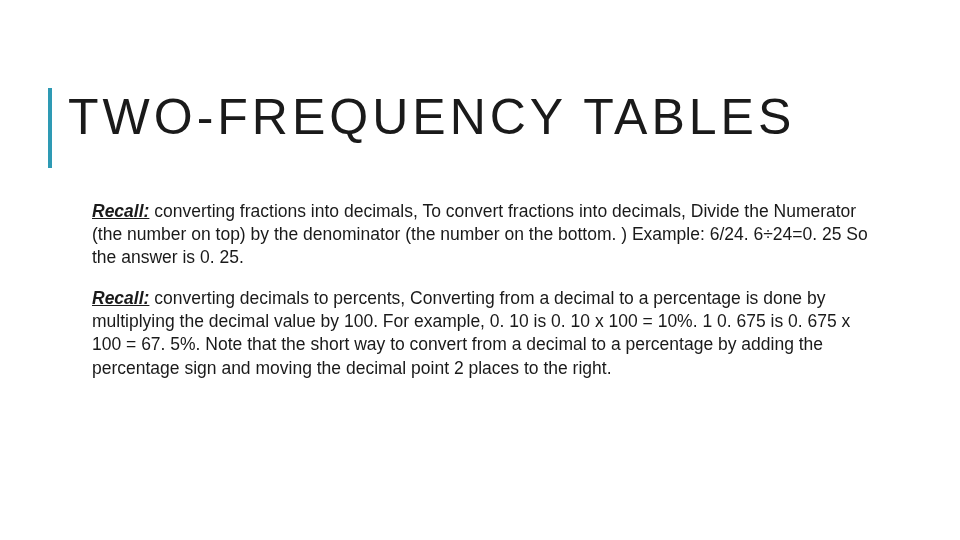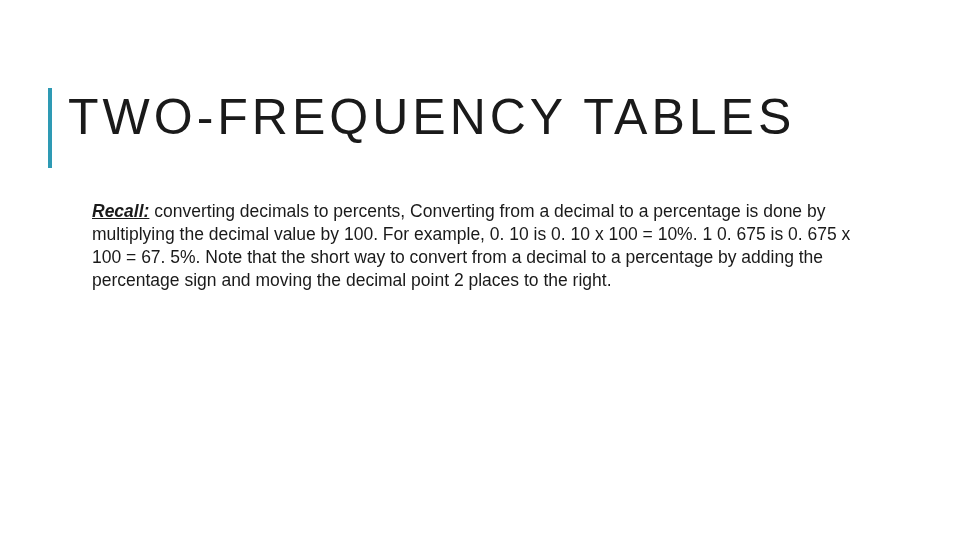--- a/index.html
+++ b/index.html
@@ -56,16 +56,19 @@
 </style>
 </head>
 <body>
 
 <div class="slide">
   <div class="accent-bar"></div>
   <div class="title">TWO-FREQUENCY TABLES</div>
 
   <div class="body">
     <div class="para">
+      <span class="label">Recall:</span><span> converting fractions into decimals, To convert fractions into decimals, Divide the Numerator (the number on top) by the denominator (the number on the bottom. ) Example: 6/24. 6÷24=0. 25 So the answer is 0. 25.</span>
+    </div>
+    <div class="para">
       <span class="label">Recall:</span><span> converting decimals to percents, Converting from a decimal to a percentage is done by multiplying the decimal value by 100. For example, 0. 10 is 0. 10 x 100 = 10%. 1 0. 675 is 0. 675 x 100 = 67. 5%. Note that the short way to convert from a decimal to a percentage by adding the percentage sign and moving the decimal point 2 places to the right.</span>
     </div>
   </div>
 </div>
 
 </body></html>

